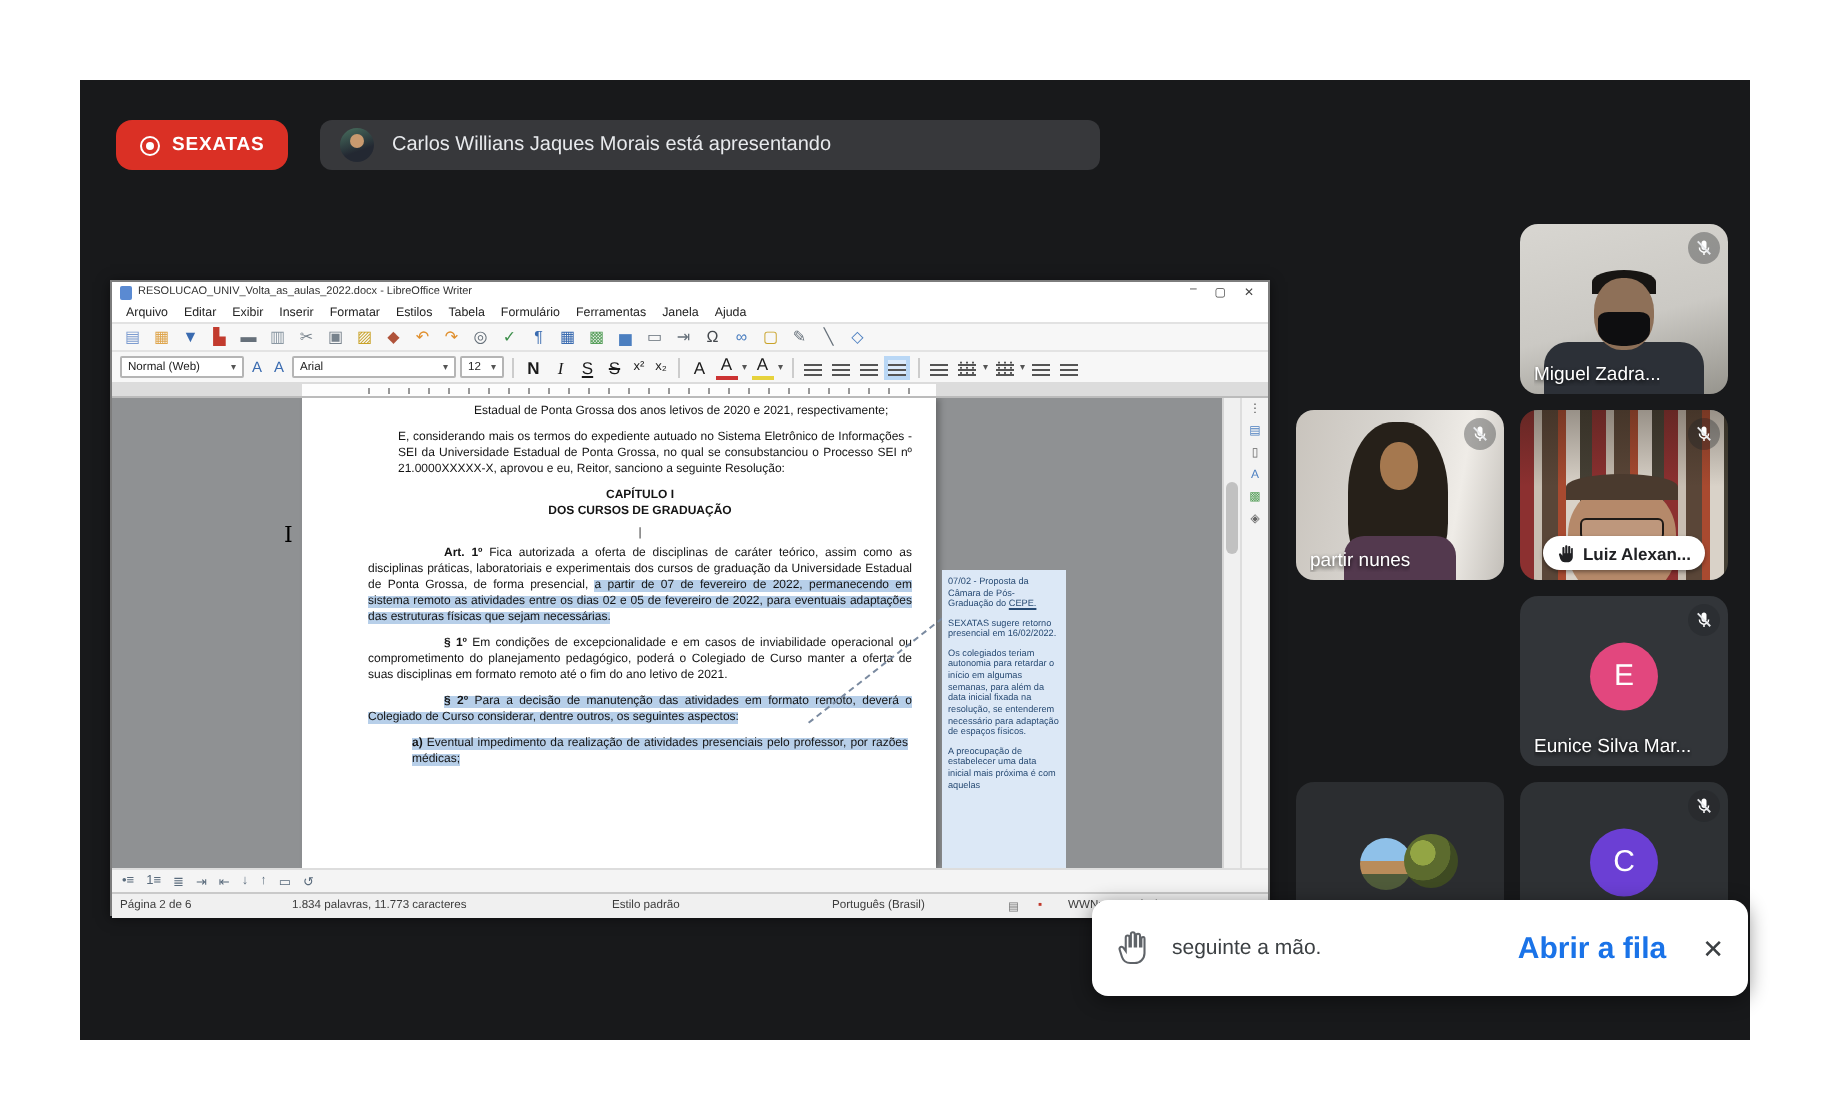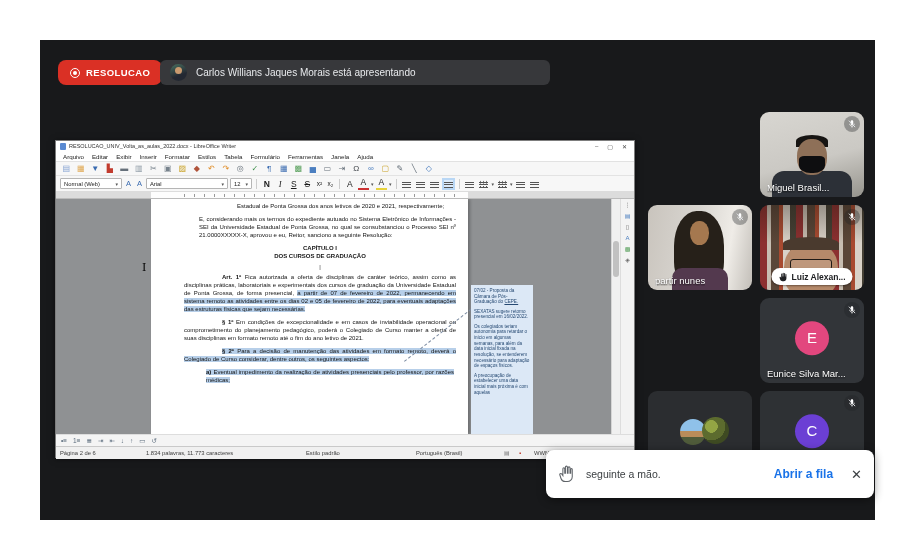--- a/index.html
+++ b/index.html
@@ -115,32 +115,32 @@
   .tname{position:absolute;left:7px;bottom:4px;color:#fff;font-size:9.5px;text-shadow:0 1px 2px rgba(0,0,0,.85);white-space:nowrap;max-width:95px;overflow:hidden}
   .micoff{position:absolute;top:4px;right:4px;width:16px;height:16px;border-radius:50%;background:rgba(32,33,36,.35);display:flex;align-items:center;justify-content:center}
   .speak{position:absolute;top:5px;right:5px;width:19px;height:19px;border-radius:50%;background:#1a73e8;display:flex;gap:1.5px;align-items:center;justify-content:center}
   .speak i{width:2.5px;background:#fff;border-radius:2px;display:block}
   .speak i:nth-child(1){height:5px}.speak i:nth-child(2){height:9px}.speak i:nth-child(3){height:5px}
   .handpill{position:absolute;left:50%;transform:translateX(-50%);bottom:5px;height:17px;background:#fff;border-radius:9px;display:flex;align-items:center;gap:3px;padding:0 7px;font-size:8.5px;font-weight:700;color:#202124;white-space:nowrap;box-shadow:0 1px 2px rgba(0,0,0,.4)}
 
   
   .toast{position:absolute;left:506px;top:410px;width:328px;height:48px;background:#fff;border-radius:8px;box-shadow:0 2px 10px rgba(0,0,0,.45);display:flex;align-items:center;padding:0 12px;gap:10px;z-index:5}
   .toast-text{flex:1;font-size:10.5px;color:#3c4043;line-height:1.4}
-  .toast-action{color:#1a73e8;font-size:12px;font-weight:700;margin-right:8px;cursor:pointer;white-space:nowrap}
+  .toast-action{color:#1a73e8;font-size:15px;font-weight:700;margin-right:8px;cursor:pointer;white-space:nowrap}
   .toast-close{color:#3c4043;font-size:13px;cursor:pointer}
 </style>
 </head>
 <body>
 
 <div class="stage">
   <div class="panel">
 
     <div class="rec-pill">
       <span class="rec-ic"></span>
-      <span>RESOLUCAO</span>
+      <span>SEXATAS</span>
     </div>
     <div class="present-pill">
       <span class="p-avatar"></span>
       <span>Carlos Willians Jaques Morais está apresentando</span>
     </div>
 
     <div class="writer">
       <div class="wtitle">
         <span class="wicon"></span>
         <span class="wtext">RESOLUCAO_UNIV_Volta_as_aulas_2022.docx - LibreOffice Writer</span>
@@ -309,21 +309,21 @@
       <span class="v head"></span>
       <span class="v mask"></span>
       <span class="micoff">
           <svg viewBox="0 0 24 24" width="10" height="10">
             <path d="M12 14.5c1.7 0 3-1.3 3-3V6c0-1.7-1.3-3-3-3s-3 1.3-3 3v5.5c0 1.7 1.3 3 3 3z" fill="#fff"></path>
             <path d="M6.5 11.5c0 3 2.5 5.5 5.5 5.5s5.5-2.5 5.5-5.5" fill="none" stroke="#fff" stroke-width="1.8"></path>
             <path d="M12 17v3.5" stroke="#fff" stroke-width="1.8"></path>
             <path d="M4.5 4l15 15.5" stroke="#e8eaed" stroke-width="2.2"></path>
           </svg>
         </span>
-      <span class="tname">Miguel Brasil...</span>
+      <span class="tname">Miguel Zadra...</span>
     </div>
 
     <div class="tile t-jeaneth" style="left:608px;top:165px">
       <span class="v hair"></span>
       <span class="v head"></span>
       <span class="v body"></span>
       <span class="micoff">
           <svg viewBox="0 0 24 24" width="10" height="10">
             <path d="M12 14.5c1.7 0 3-1.3 3-3V6c0-1.7-1.3-3-3-3s-3 1.3-3 3v5.5c0 1.7 1.3 3 3 3z" fill="#fff"></path>
             <path d="M6.5 11.5c0 3 2.5 5.5 5.5 5.5s5.5-2.5 5.5-5.5" fill="none" stroke="#fff" stroke-width="1.8"></path>

